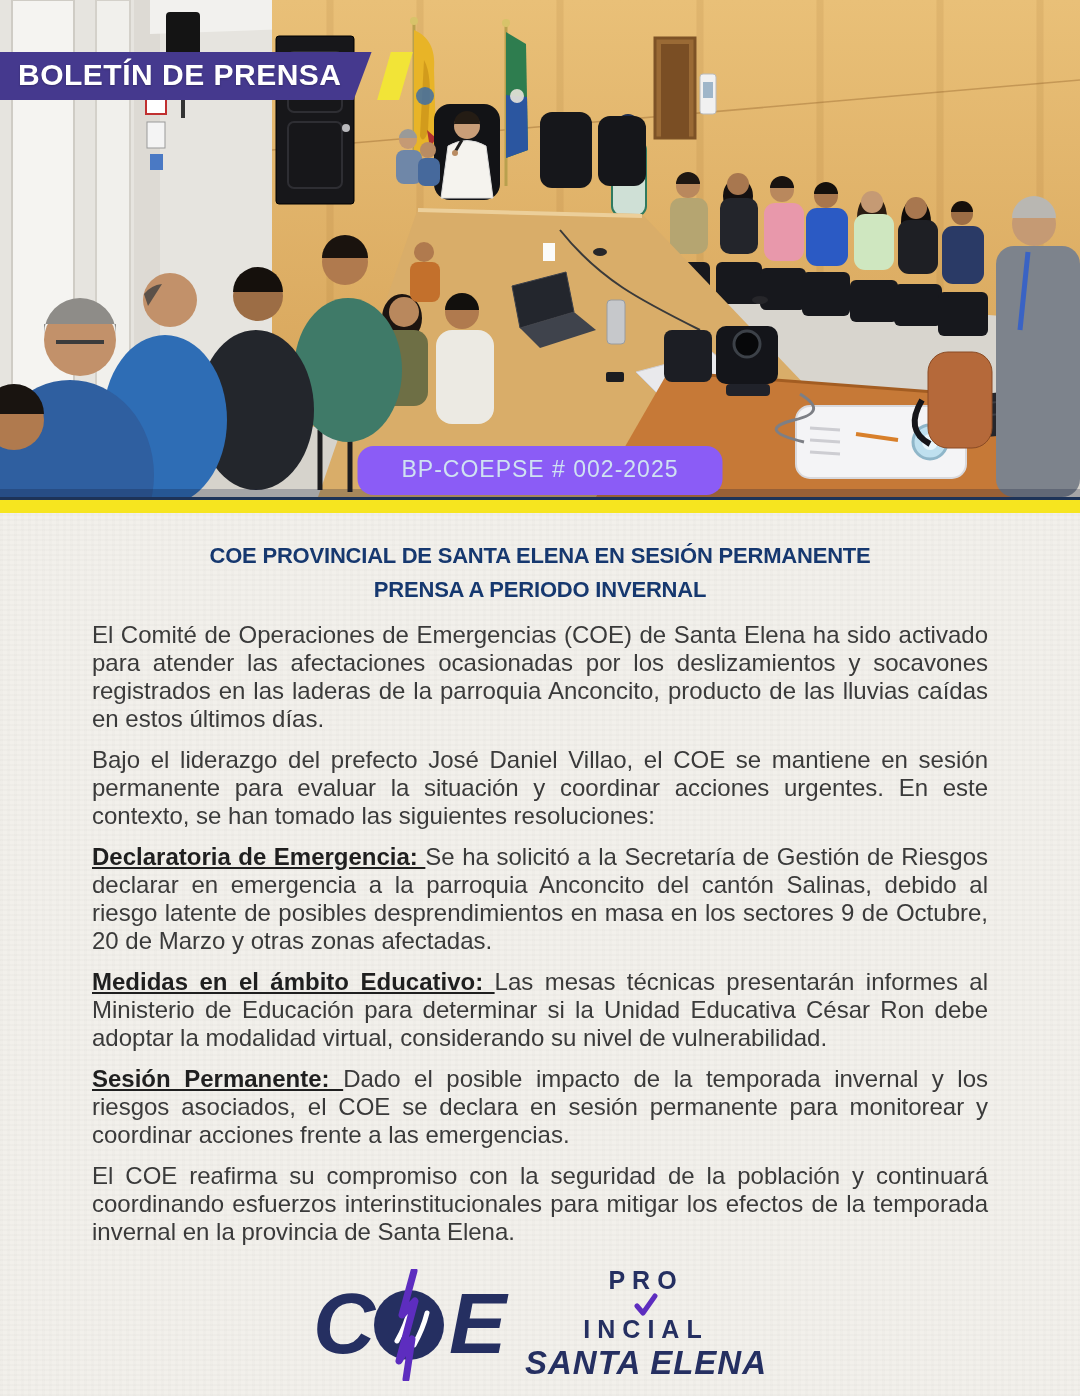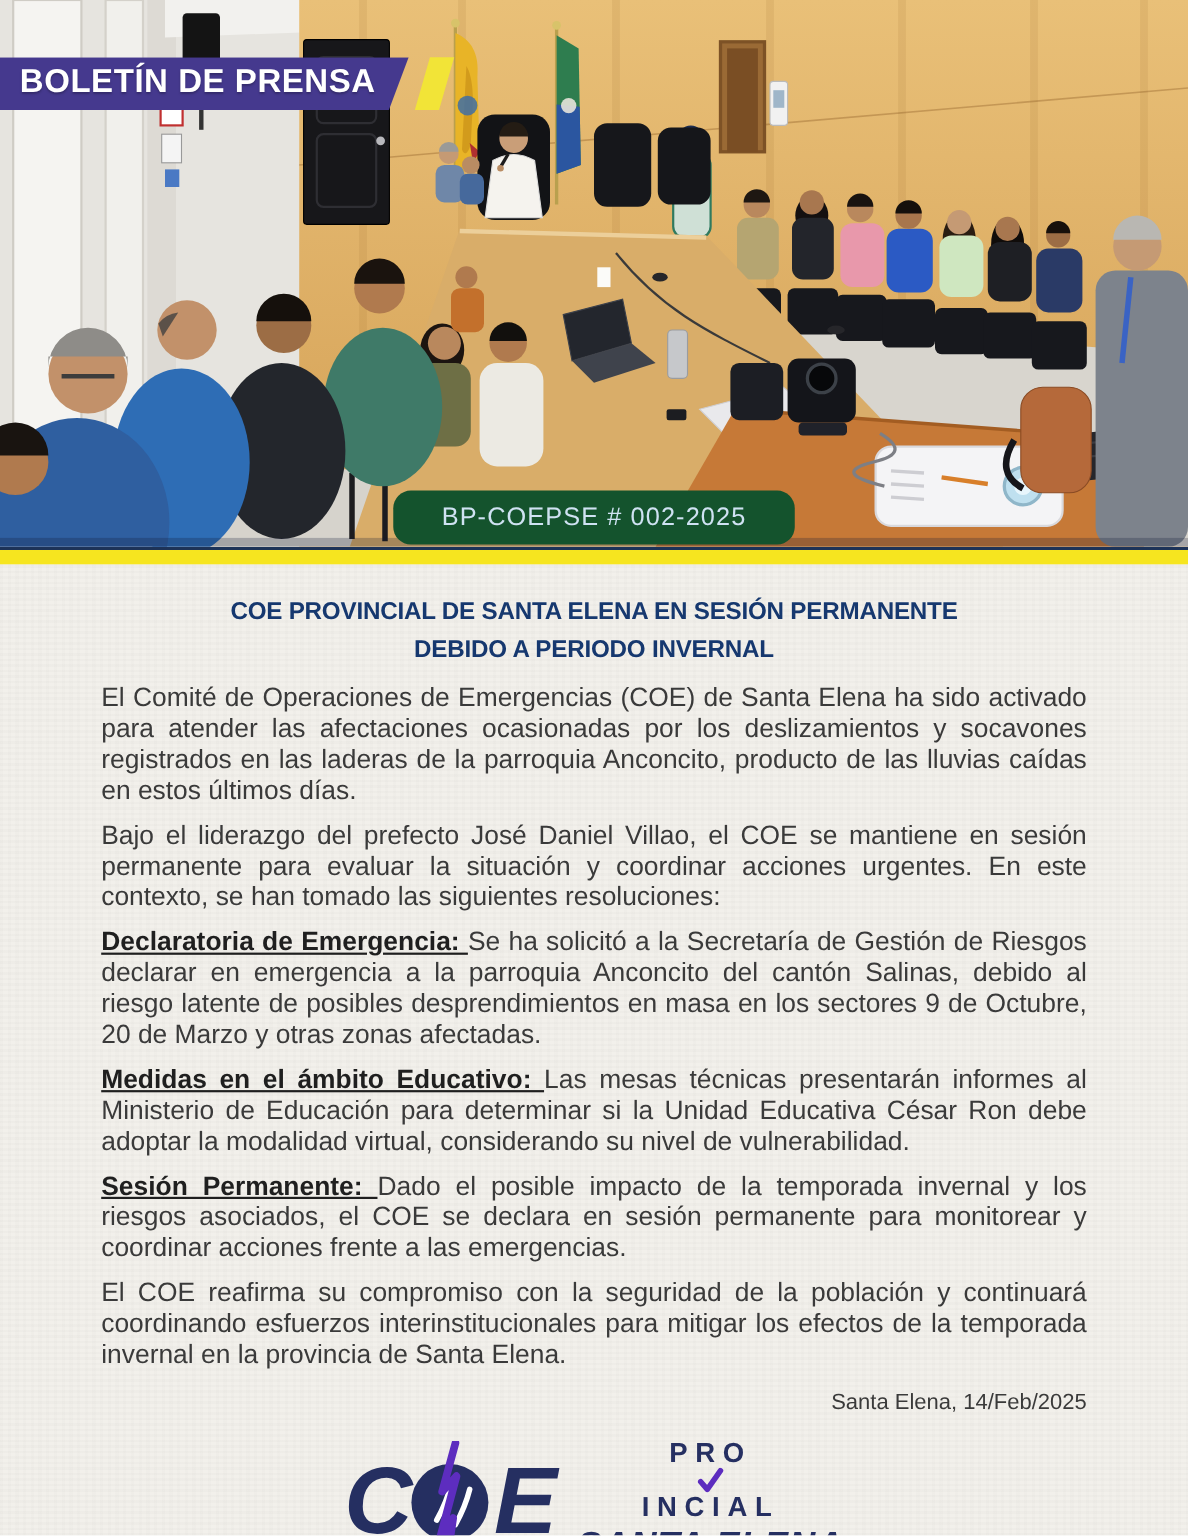--- a/index.html
+++ b/index.html
@@ -17,21 +17,21 @@
   .press-wrap{position:absolute;top:52px;left:0;display:flex;align-items:stretch;gap:22px;}
   .press-badge{
     background:#45398e;color:#ffffff;font-weight:bold;font-size:30px;line-height:1;
     letter-spacing:.5px;padding:8px 30px 10px 18px;
     clip-path:polygon(0 0,100% 0,calc(100% - 18px) 100%,0 100%);
     text-shadow:0 1px 2px rgba(0,0,0,.25);
   }
   .press-accent{width:22px;background:#f2e437;transform:skewX(-16deg);margin-left:-10px;}
   .bulletin-badge{
     position:absolute;bottom:2px;left:50%;transform:translateX(-50%);
-    background:#14532d;color:#cfe2f2;font-size:23px;letter-spacing:1px;
+    background:#8b5cf6;color:#cfe2f2;font-size:23px;letter-spacing:1px;
     padding:10px 44px 12px;border-radius:16px 16px 0 0;white-space:nowrap;
     border-radius:16px;
   }
   .stripe-navy{height:3px;background:#1d3358;}
   .stripe-yellow{height:13px;background:#f6e51f;}
   
   .doc{padding:20px 92px 0 92px;color:#3a3a3a;}
   .title{
     text-align:center;color:#16386f;font-weight:bold;font-size:22px;line-height:34px;
     letter-spacing:-.2px;margin:6px 0 14px 0;
@@ -263,31 +263,30 @@
 
     <div class="bulletin-badge">BP-COEPSE # 002-2025</div>
   </div>
 
   <div class="stripe-navy"></div>
   <div class="stripe-yellow"></div>
 
   <div class="doc">
     <div class="title">
       <div>COE PROVINCIAL DE SANTA ELENA EN SESIÓN PERMANENTE</div>
-      <div>DEBIDO A PERIODO INVERNAL</div>
+      <div>PRENSA A PERIODO INVERNAL</div>
     </div>
 
     <p><span class="lead"></span><span>El Comité de Operaciones de Emergencias (COE) de Santa Elena ha sido activado para atender las afectaciones ocasionadas por los deslizamientos y socavones registrados en las laderas de la parroquia Anconcito, producto de las lluvias caídas en estos últimos días.</span></p>
     <p><span class="lead"></span><span>Bajo el liderazgo del prefecto José Daniel Villao, el COE se mantiene en sesión permanente para evaluar la situación y coordinar acciones urgentes. En este contexto, se han tomado las siguientes resoluciones:</span></p>
     <p><span class="lead">Declaratoria de Emergencia: </span><span>Se ha solicitó a la Secretaría de Gestión de Riesgos declarar en emergencia a la parroquia Anconcito del cantón Salinas, debido al riesgo latente de posibles desprendimientos en masa en los sectores 9 de Octubre, 20 de Marzo y otras zonas afectadas.</span></p>
     <p><span class="lead">Medidas en el ámbito Educativo: </span><span>Las mesas técnicas presentarán informes al Ministerio de Educación para determinar si la Unidad Educativa César Ron debe adoptar la modalidad virtual, considerando su nivel de vulnerabilidad.</span></p>
     <p><span class="lead">Sesión Permanente: </span><span>Dado el posible impacto de la temporada invernal y los riesgos asociados, el COE se declara en sesión permanente para monitorear y coordinar acciones frente a las emergencias.</span></p>
     <p><span class="lead"></span><span>El COE reafirma su compromiso con la seguridad de la población y continuará coordinando esfuerzos interinstitucionales para mitigar los efectos de la temporada invernal en la provincia de Santa Elena.</span></p>
 
-    <div class="dateline">Santa Elena, 14/Feb/2025</div>
 
     <div class="logo">
       <svg class="coe-mark" viewBox="0 0 196 112" width="196" height="112">
         <text x="0" y="84" font-family="Liberation Sans, sans-serif" font-size="86" font-weight="bold" font-style="italic" fill="#252f61">C</text>
         <circle cx="96" cy="56" r="35" fill="#252f61"></circle>
         <path d="M84,72 q9,-16 13,-32" stroke="#ffffff" stroke-width="5" fill="none" stroke-linecap="round"></path>
         <path d="M101,76 q9,-16 13,-32" stroke="#ffffff" stroke-width="5" fill="none" stroke-linecap="round"></path>
         <polyline points="101,2 89,46 102,32 86,92 99,70 93,110" stroke="#5d2dbf" stroke-width="7" fill="none" stroke-linecap="round" stroke-linejoin="round"></polyline>
         <text x="136" y="84" font-family="Liberation Sans, sans-serif" font-size="86" font-weight="bold" font-style="italic" fill="#252f61">E</text>
       </svg>

